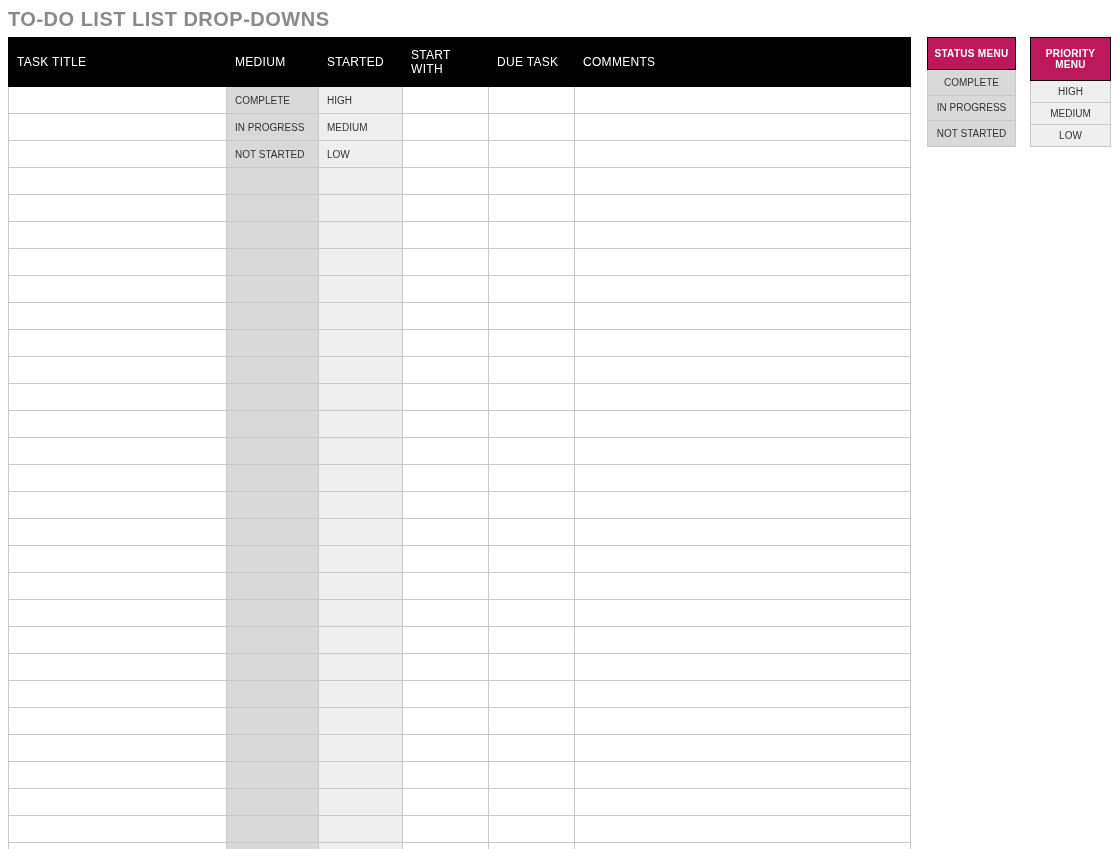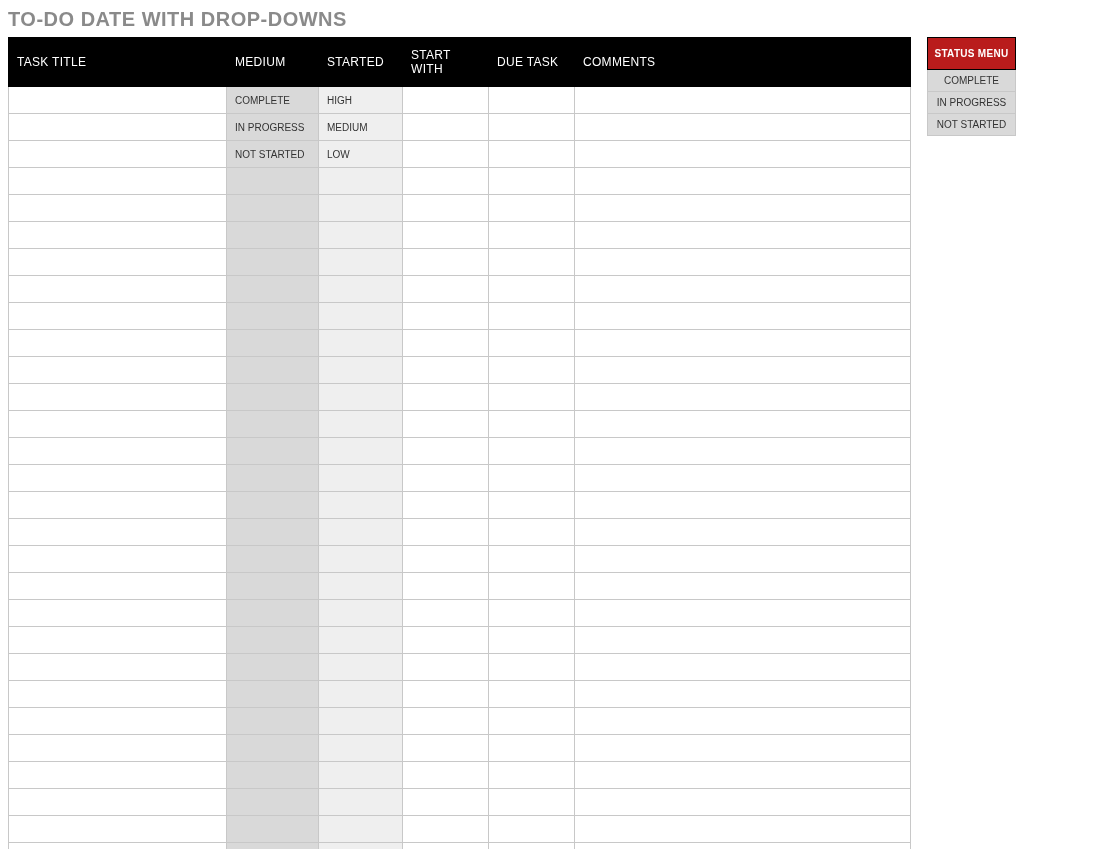--- a/index.html
+++ b/index.html
@@ -58,21 +58,21 @@
     }
 
     .side-tables {
       display: flex;
       gap: 14px;
     }
     .menu-table {
       border-collapse: collapse;
     }
     .menu-table th {
-      background: #b91c1c;
+      background: #be185d;
       color: #fff;
       font-size: 10px;
       font-weight: bold;
       text-align: center;
       padding: 10px 6px;
       border: 1px solid #000;
       letter-spacing: 0.3px;
     }
     .menu-table td {
       border: 1px solid #c8c8c8;
@@ -95,21 +95,21 @@
       bottom: -2px;
       width: 0; height: 0;
       border-style: solid;
       border-width: 0 0 7px 7px;
       border-color: transparent transparent #5b6aa0 transparent;
     }
   </style>
 </head>
 <body>
 
-<h1 class="page-title">TO-DO DATE WITH DROP-DOWNS</h1>
+<h1 class="page-title">TO-DO LIST LIST DROP-DOWNS</h1>
 
 <div class="layout">
 
   <table class="main-table">
     <colgroup>
       <col class="col-task">
         <col class="col-status">
         <col class="col-priority">
       <col class="col-start">
         <col class="col-due">
@@ -378,15 +378,36 @@
           </tr>
         <tr>
             <td>IN PROGRESS</td>
           </tr>
         <tr>
             <td>NOT STARTED</td>
           </tr>
       </tbody>
     </table>
 
+    <table class="menu-table priority">
+      <colgroup>
+          <col class="menu-priority-col">
+        </colgroup>
+      <thead>
+        <tr>
+            <th>PRIORITY MENU</th>
+          </tr>
+      </thead>
+      <tbody>
+        <tr>
+            <td>HIGH</td>
+          </tr>
+        <tr>
+            <td>MEDIUM</td>
+          </tr>
+        <tr>
+            <td>LOW</td>
+          </tr>
+      </tbody>
+    </table>
 
   </div>
 </div>
 
 </body></html>

